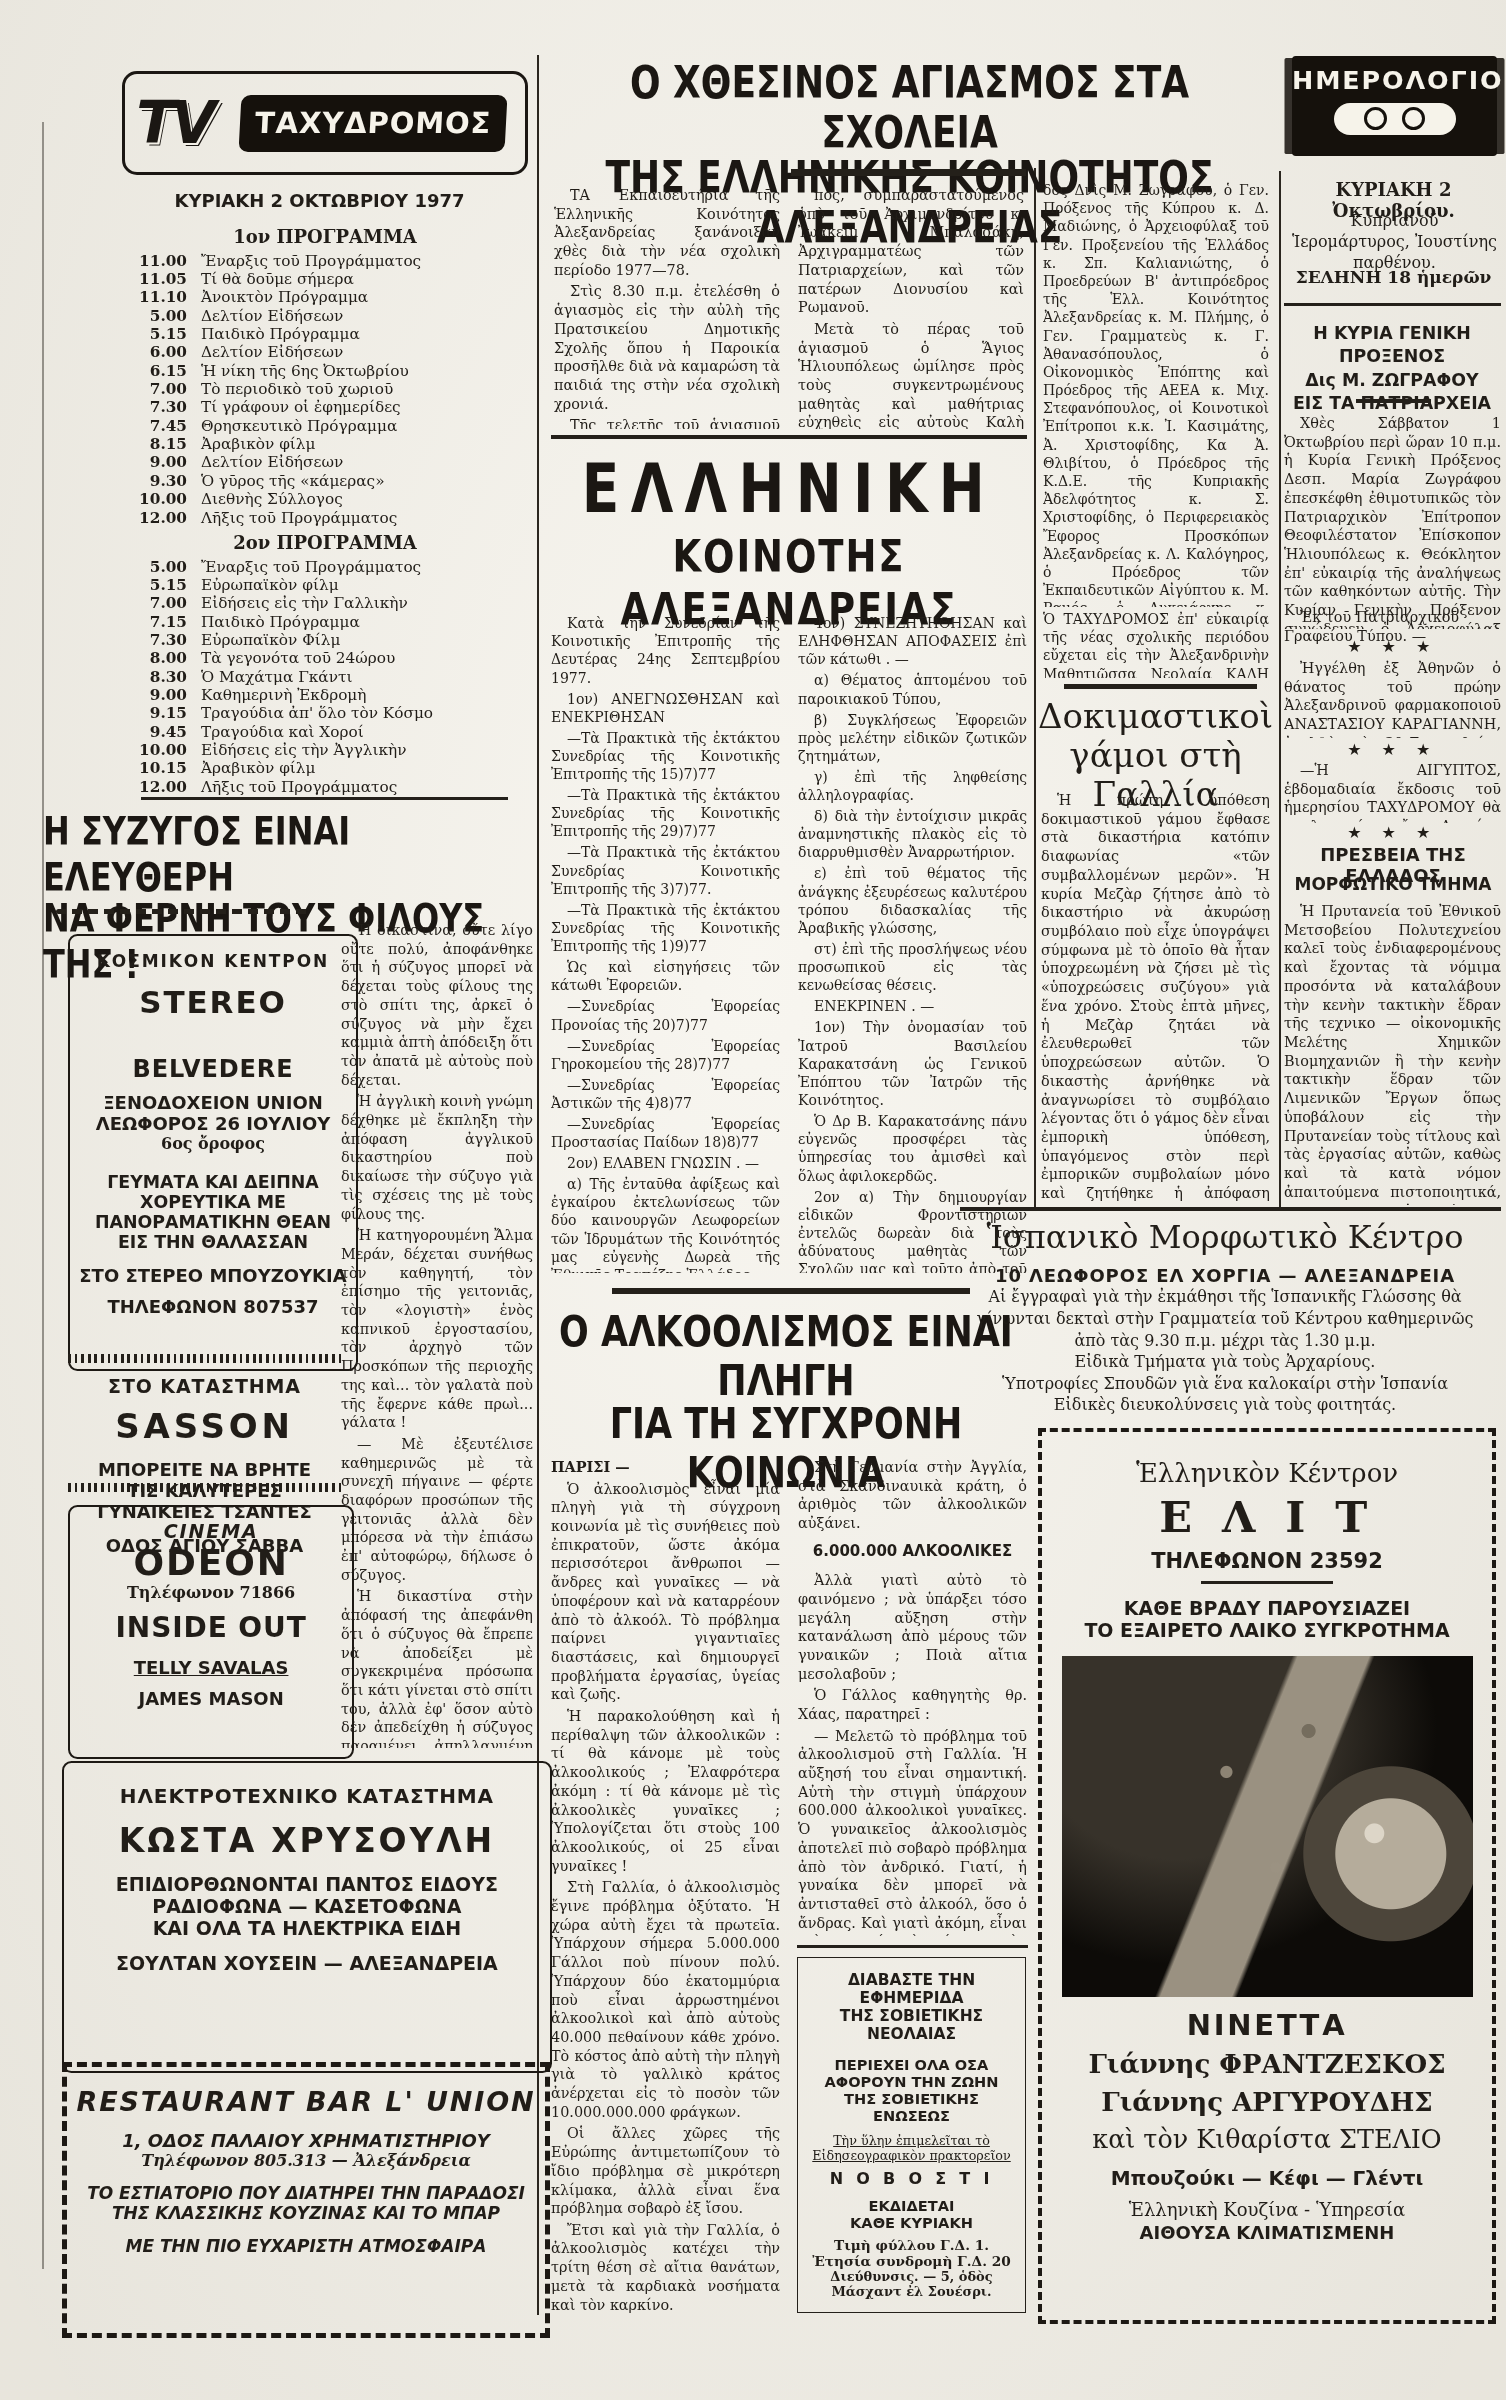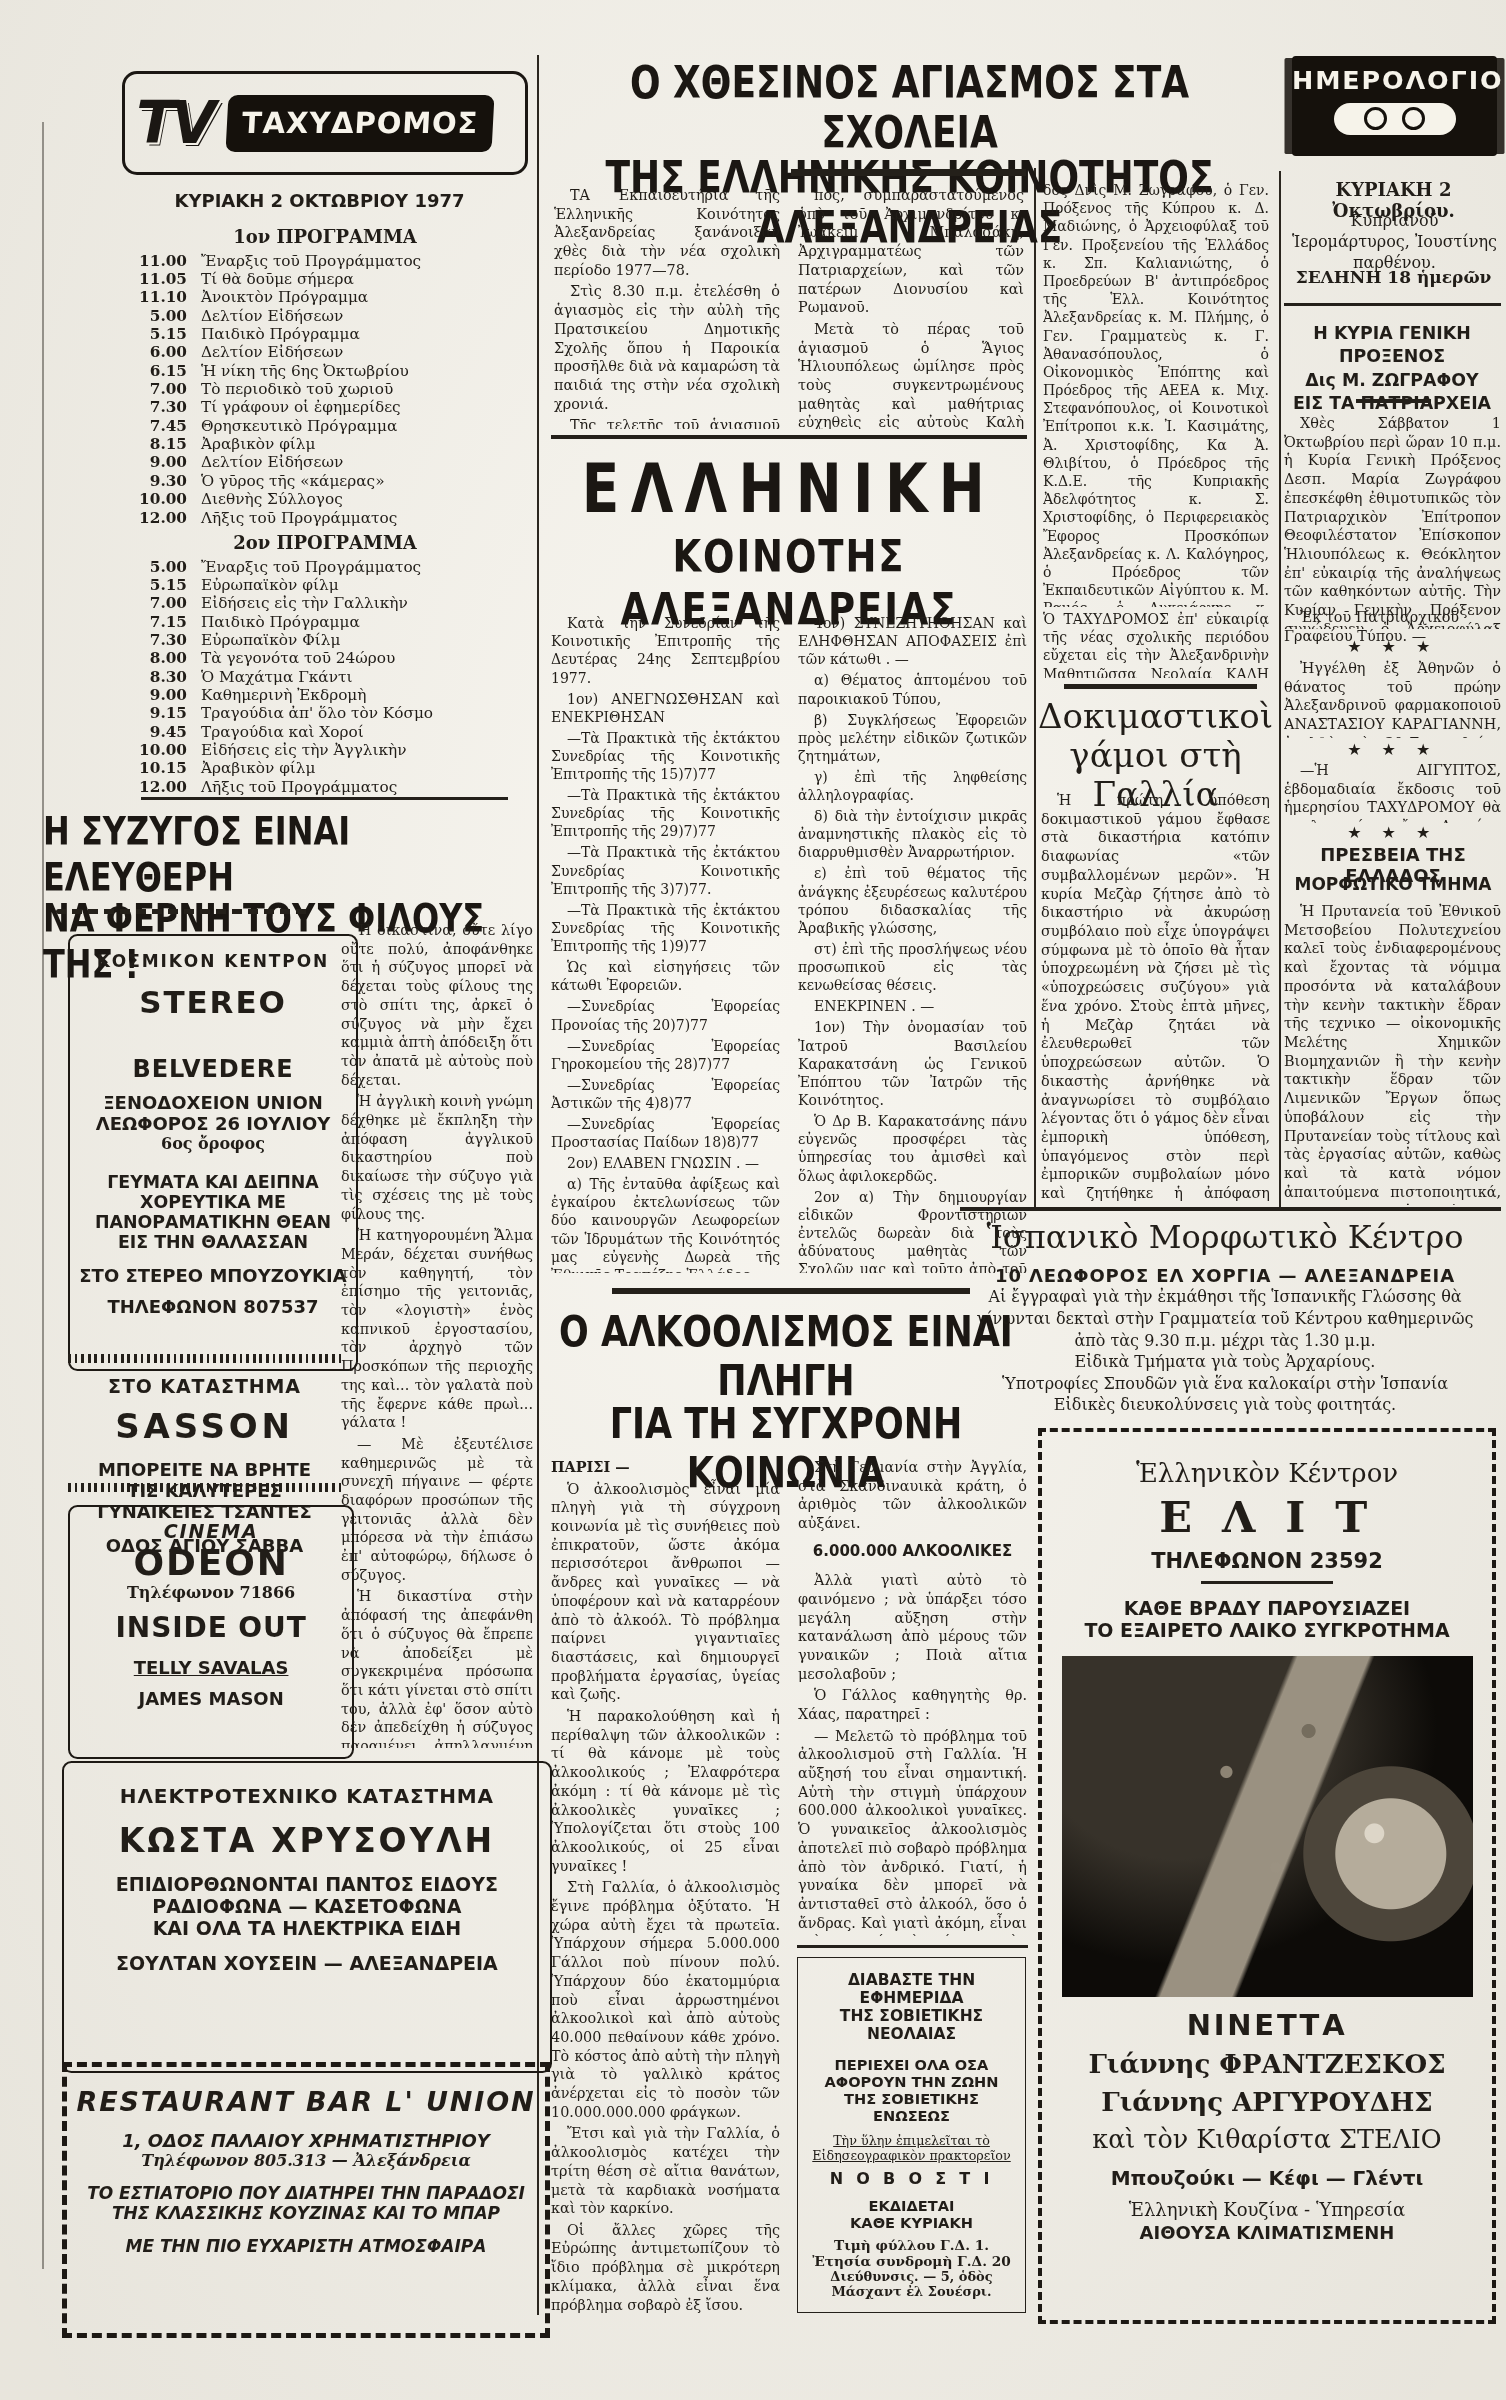--- a/index.html
+++ b/index.html
@@ -21,21 +21,21 @@
   .squig{position:absolute;height:4.7px;border-radius:2.8px;
          background:repeating-linear-gradient(90deg,#24201a 0 10.4px,transparent 10.4px 16px);}
   .body-col{font-size:14.4px;line-height:1.3;overflow:hidden;}
   .body-col p{margin:0 0 2.8px 0;text-indent:16px;}
   .body-col p.noind{text-indent:0;}
   .display{font-family:"DejaVu Sans",sans-serif;font-weight:800;color:#1b1713;}
   .tall{transform:scaleY(1.22);transform-origin:top center;display:block;}
   .tallL{transform:scaleY(1.22);transform-origin:top left;display:block;}
   
   .tvlogo{border:3.8px solid #1b1713;border-radius:15px;display:flex;align-items:center;
-          gap:16px;padding:5.6px 11.3px;background:transparent;}
+          gap:29px;padding:5.6px 11.3px;background:transparent;}
   .tvmark{font-family:"DejaVu Sans",sans-serif;font-weight:800;font-style:italic;
           font-size:58px;letter-spacing:-4.7px;color:#1b1713;line-height:1;
           text-shadow:1.9px 1.9px 0 #f4f1e8, 2.8px 2.8px 0 #1b1713;}
   .mastbox{background:#15110c;color:#f6f3ea;font-family:"DejaVu Sans",sans-serif;
            font-weight:800;font-size:29px;letter-spacing:0.9px;padding:11.3px 15px;
            border-radius:9.4px;transform:skewX(-3deg);white-space:nowrap;}
   
   .prog-title{font-weight:bold;text-align:center;font-size:18px;margin-bottom:4.7px;}
   .prog-row{display:flex;font-size:15.3px;line-height:1.2;}
   .prog-row .t{width:55px;text-align:right;font-weight:bold;flex:none;margin-right:14px;}
@@ -385,22 +385,22 @@
     <span class="display tall" style="font-size:35px;">Ο ΑΛΚΟΟΛΙΣΜΟΣ ΕΙΝΑΙ ΠΛΗΓΗ</span>
     <span class="display tall" style="font-size:35px;margin-top:12.2px;">ΓΙΑ ΤΗ ΣΥΓΧΡΟΝΗ ΚΟΙΝΩΝΙΑ</span>
   </div>
 
   <div class="abs body-col jst" style="left:551px;top:1458px;width:229px;height:895px;">
     <p class="noind b">ΠΑΡΙΣΙ —</p>
     <div>
         <p>Ὁ ἀλκοολισμὸς εἶναι μία πληγὴ γιὰ τὴ σύγχρονη κοινωνία μὲ τὶς συνήθειες ποὺ ἐπικρατοῦν, ὥστε ἀκόμα περισσότεροι ἄνθρωποι — ἄνδρες καὶ γυναῖκες — νὰ ὑποφέρουν καὶ νὰ καταρρέουν ἀπὸ τὸ ἀλκοόλ. Τὸ πρόβλημα παίρνει γιγαντιαῖες διαστάσεις, καὶ δημιουργεῖ προβλήματα ἐργασίας, ὑγείας καὶ ζωῆς.</p>
         <p>Ἡ παρακολούθηση καὶ ἡ περίθαλψη τῶν ἀλκοολικῶν : τί θὰ κάνομε μὲ τοὺς ἀλκοολικούς ; Ἐλαφρότερα ἀκόμη : τί θὰ κάνομε μὲ τὶς ἀλκοολικὲς γυναῖκες ; Ὑπολογίζεται ὅτι στοὺς 100 ἀλκοολικούς, οἱ 25 εἶναι γυναῖκες !</p>
         <p>Στὴ Γαλλία, ὁ ἀλκοολισμὸς ἔγινε πρόβλημα ὀξύτατο. Ἡ χώρα αὐτὴ ἔχει τὰ πρωτεῖα. Ὑπάρχουν σήμερα 5.000.000 Γάλλοι ποὺ πίνουν πολύ. Ὑπάρχουν δύο ἑκατομμύρια ποὺ εἶναι ἀρρωστημένοι ἀλκοολικοὶ καὶ ἀπὸ αὐτοὺς 40.000 πεθαίνουν κάθε χρόνο. Τὸ κόστος ἀπὸ αὐτὴ τὴν πληγὴ γιὰ τὸ γαλλικὸ κράτος ἀνέρχεται εἰς τὸ ποσὸν τῶν 10.000.000.000 φράγκων.</p>
+        <p>Οἱ ἄλλες χῶρες τῆς Εὐρώπης ἀντιμετωπίζουν τὸ ἴδιο πρόβλημα σὲ μικρότερη κλίμακα, ἀλλὰ εἶναι ἕνα πρόβλημα σοβαρὸ ἐξ ἴσου.</p>
         <p>Ἔτσι καὶ γιὰ τὴν Γαλλία, ὁ ἀλκοολισμὸς κατέχει τὴν τρίτη θέση σὲ αἴτια θανάτων, μετὰ τὰ καρδιακὰ νοσήματα καὶ τὸν καρκίνο.</p>
-        <p>Οἱ ἄλλες χῶρες τῆς Εὐρώπης ἀντιμετωπίζουν τὸ ἴδιο πρόβλημα σὲ μικρότερη κλίμακα, ἀλλὰ εἶναι ἕνα πρόβλημα σοβαρὸ ἐξ ἴσου.</p>
       </div>
   </div>
   <div class="abs body-col jst" style="left:798px;top:1458px;width:229px;height:478px;">
     <div>
         <p>Στὴ Γερμανία στὴν Ἀγγλία, στὰ Σκανδιναυικὰ κράτη, ὁ ἀριθμὸς τῶν ἀλκοολικῶν αὐξάνει.</p>
       </div>
     <p class="noind b ctr sans" style="font-size:15px;margin:9.4px 0;">6.000.000 ΑΛΚΟΟΛΙΚΕΣ</p>
     <div>
         <p>Ἀλλὰ γιατὶ αὐτὸ τὸ φαινόμενο ; νὰ ὑπάρξει τόσο μεγάλη αὔξηση στὴν κατανάλωση ἀπὸ μέρους τῶν γυναικῶν ; Ποιὰ αἴτια μεσολαβοῦν ;</p>
         <p>Ὁ Γάλλος καθηγητὴς θρ. Χάας, παρατηρεῖ :</p>

